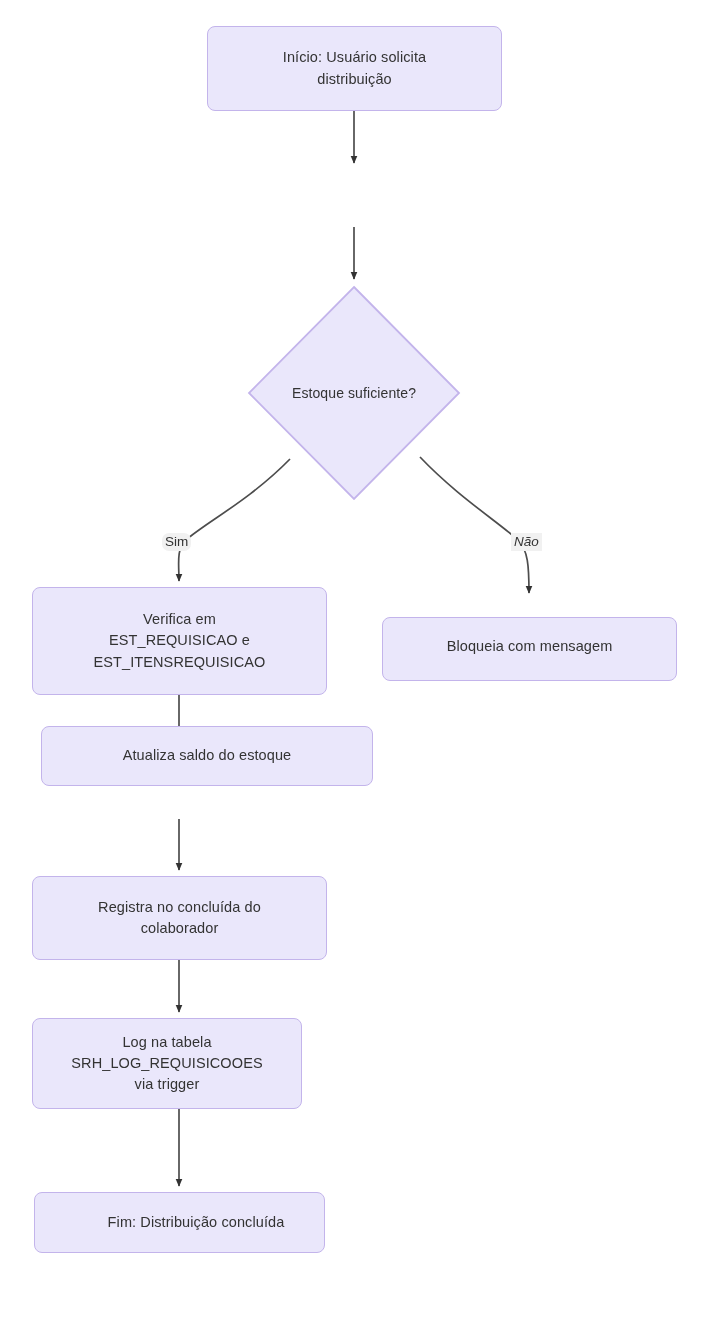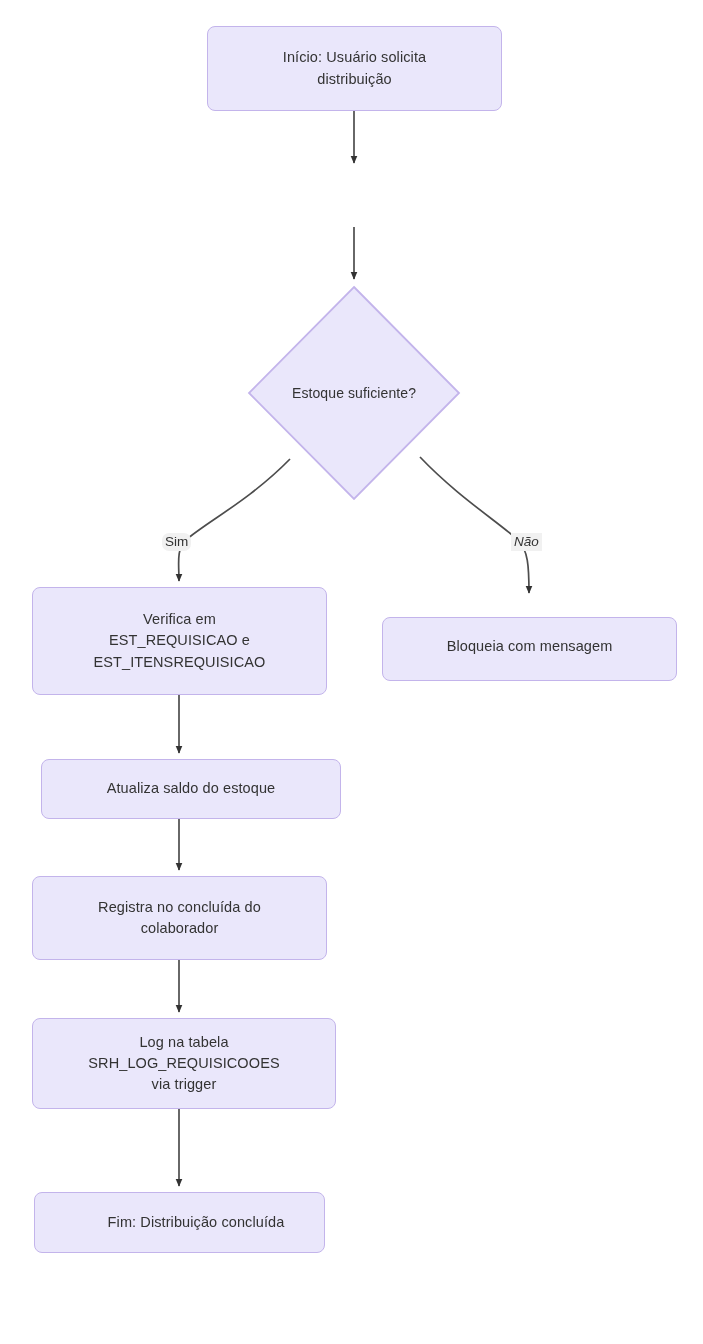--- a/index.html
+++ b/index.html
@@ -116,24 +116,24 @@
   <div class="edge-label" style="left:162px; top:533px;border-radius:7px;">Sim</div>
 
   <div class="edge-label" style="left:511px; top:533px;font-style:italic;">Não</div>
 
   <div class="node" style="left:32px; top:587px; width:295px; height:108px;">Verifica em
 EST_REQUISICAO e
 EST_ITENSREQUISICAO</div>
 
   <div class="node top-text" style="left:382px; top:599px; width:295px; height:64px;margin-top:18px;">Bloqueia com mensagem</div>
 
-  <div class="node" style="left:41px; top:759px; width:300px; height:60px;">Atualiza saldo do estoque</div>
+  <div class="node" style="left:41px; top:726px; width:332px; height:60px;">Atualiza saldo do estoque</div>
 
   <div class="node" style="left:32px; top:876px; width:295px; height:84px;">Registra no concluída do
 colaborador</div>
 
-  <div class="node" style="left:32px; top:1018px; width:304px; height:91px;">Log na tabela
+  <div class="node" style="left:32px; top:1018px; width:270px; height:91px;">Log na tabela
 SRH_LOG_REQUISICOOES
 via trigger</div>
 
   <div class="node" style="left:34px; top:1192px; width:291px; height:61px;padding-left:33px;">Fim: Distribuição concluída</div>
 
 </div>
 
 </body></html>

